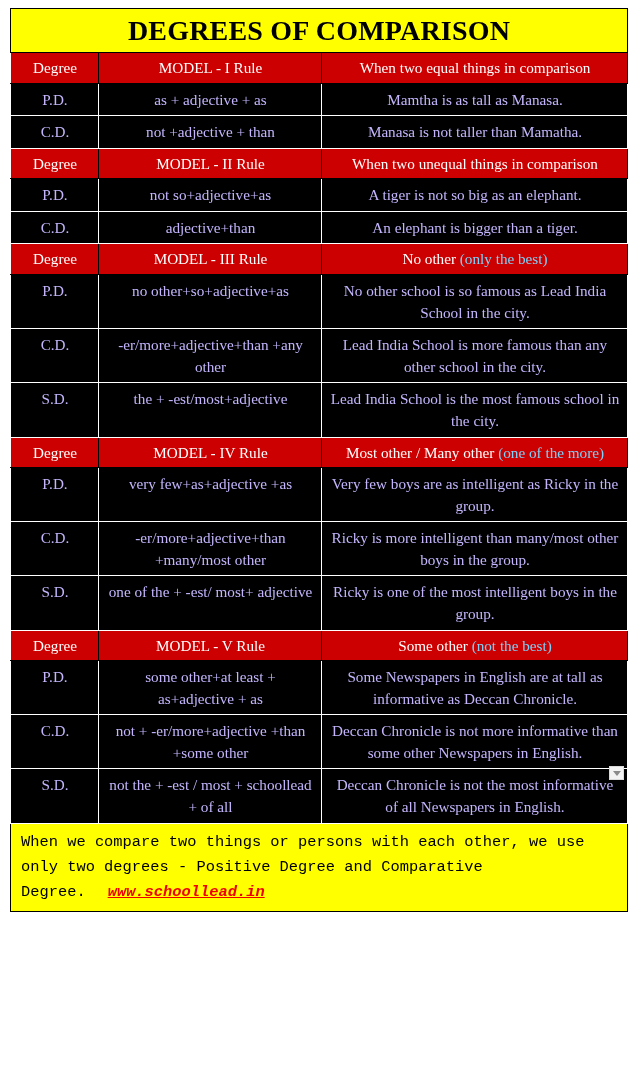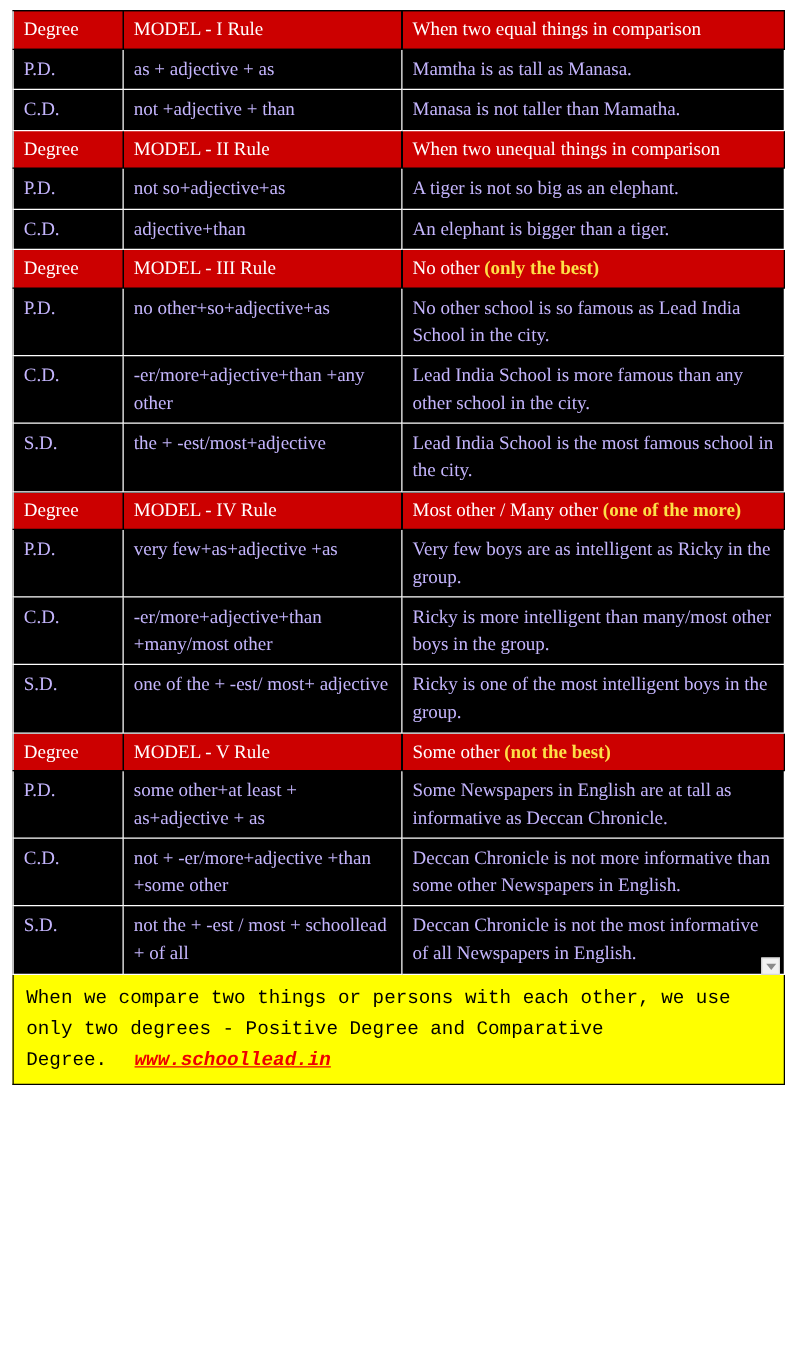--- a/index.html
+++ b/index.html
@@ -34,20 +34,21 @@
     border-bottom: none;
     box-sizing: border-box;
     overflow: hidden;
     white-space: nowrap;
   }
   table.grid {
     width: 100%;
     border-collapse: collapse;
     table-layout: fixed;
     background: #000000;
+    text-align: center;
   }
   table.grid td {
     border: 1px solid #ffffff;
     vertical-align: top;
     padding: 5px 7px 5px 8px;
     font-size: 15.2px;
     line-height: 1.42;
     color: #c4b5fd;
     background: #000000;
     overflow: hidden;
@@ -59,22 +60,22 @@
   tr.section td {
     background: #cc0000;
     color: #ffffff;
     border-color: #000000;
     padding-top: 4px;
     padding-bottom: 4px;
     white-space: nowrap;
   }
   tr.section td.c1 { border-left-color: #ffffff; }
   .hl {
-    color: #fde047;
-    font-weight: bold;
+    color: #7dd3fc;
+    font-weight: normal;
   }
   tr.body td { white-space: normal; }
   tr.body td.c1, tr.body td.c2 { white-space: normal; }
 
   .footer {
     background: #ffff00;
     color: #000000;
     border: 1px solid #000000;
     border-top: none;
     box-sizing: border-box;
@@ -109,20 +110,21 @@
     border-left: 4px solid transparent;
     border-right: 4px solid transparent;
     border-top: 5px solid #8a8a8a;
   }
 </style>
 </head>
 <body>
 
 <div class="chart">
 
+  <div class="title-bar">DEGREES OF COMPARISON</div>
 
   <table class="grid">
     <tbody>
         <tr class="section">
           <td class="c1">Degree</td>
           <td class="c2">MODEL - I Rule</td>
           <td class="c3"><span>When two equal things in comparison</span><span class="hl"></span></td>
         </tr>
         <tr class="body">
           <td class="c1">P.D.</td>

